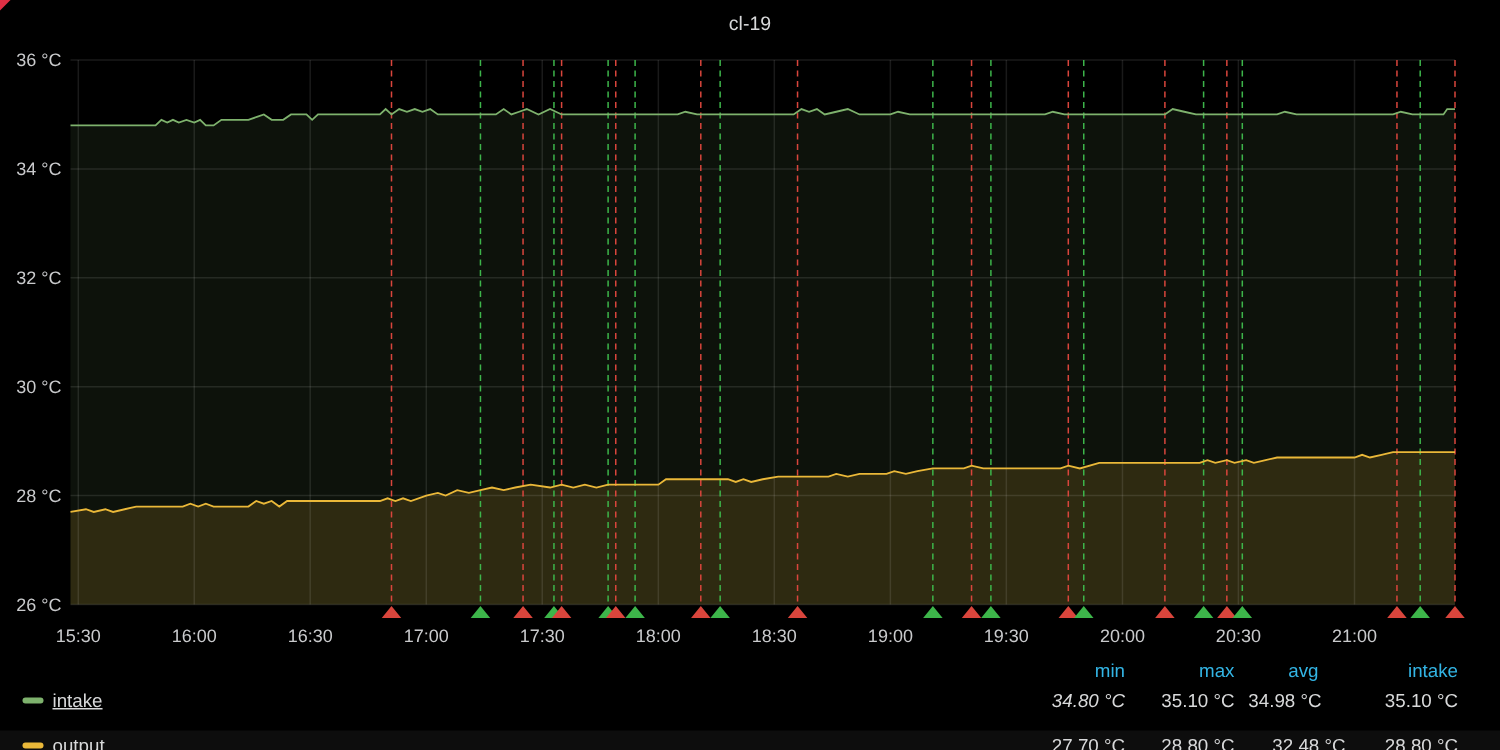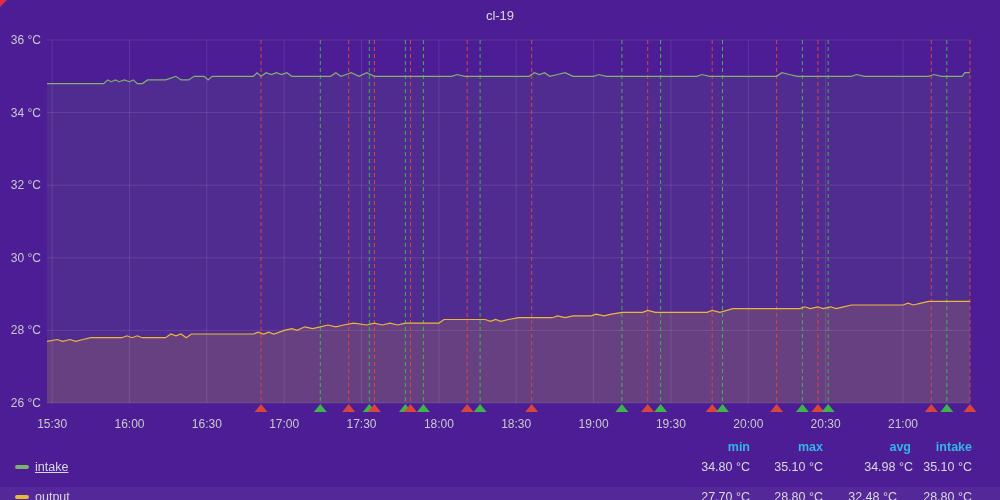--- a/index.html
+++ b/index.html
@@ -1,40 +1,40 @@
 <!DOCTYPE html>
 <html><head>
 <meta charset="utf-8">
 <style>
   html,body{margin:0;padding:0;background:#17181a;}
   .panel{
     position:relative;
     width:1000px;height:500px;
-    background:#4c1d95;
+    background:#000000;
     font-family:"Liberation Sans","DejaVu Sans",sans-serif;
     color:#d8d9da;
     overflow:hidden;
   }
   .corner-flag{
     position:absolute;top:0;left:0;width:0;height:0;
     border-top:7px solid #e02f44;border-right:7px solid transparent;
   }
   .panel-title{
     position:absolute;top:8px;left:0;width:100%;
     text-align:center;font-size:13px;color:#d8d9da;cursor:pointer;
   }
   #chart-svg{position:absolute;top:0;left:0;}
   #chart-svg text{font-family:"Liberation Sans","DejaVu Sans",sans-serif;font-size:12px;fill:#c9cacc;}
   .legend{
     position:absolute;left:0;top:438px;width:1000px;height:62px;
     font-size:12.5px;
   }
   .legend-header-row{position:absolute;top:2px;left:0;width:100%;height:17px;}
   .legend-col-header{
-    position:absolute;color:#33b5e5;font-weight:bold;text-align:right;cursor:pointer;
+    position:absolute;color:#33b5e5;font-weight:normal;text-align:right;cursor:pointer;
   }
   .legend-row{position:absolute;left:0;width:100%;height:20px;line-height:20px;}
   .legend-row.alt{background:rgba(255,255,255,0.05);}
   .series-swatch{
     position:absolute;left:15px;top:8px;width:14px;height:4px;border-radius:2px;cursor:pointer;
   }
   .series-name{position:absolute;left:35px;top:0;color:#d8d9da;cursor:pointer;text-decoration:underline;}
   .stat-val{position:absolute;top:0;text-align:right;color:#d8d9da;}
 </style>
 </head>
@@ -140,29 +140,29 @@
       </g>
       <g fill="none" stroke-width="1.2">
         <polyline points="47.0,83.6 103.7,83.6 107.6,79.9 111.5,81.7 115.3,79.9 119.2,81.7 124.3,79.9 129.5,81.7 133.4,79.9 137.2,83.6 142.4,83.6 147.6,79.9 165.6,79.9 170.8,78.1 175.9,76.3 181.1,79.9 188.8,79.9 194.0,76.3 204.3,76.3 208.1,79.9 212.0,76.3 253.3,76.3 257.1,72.7 261.0,76.3 266.1,72.7 271.3,74.5 276.5,72.7 281.6,74.5 286.8,72.7 291.9,76.3 330.6,76.3 335.8,72.7 340.9,76.3 346.1,74.5 351.2,72.7 359.0,76.3 366.7,72.7 374.4,76.3 451.8,76.3 456.9,74.5 464.7,76.3 529.1,76.3 534.3,72.7 539.4,74.5 544.6,72.7 549.8,76.3 557.5,74.5 565.2,72.7 573.0,76.3 593.6,76.3 598.7,74.5 606.5,76.3 696.7,76.3 701.9,74.5 709.6,76.3 776.6,76.3 781.8,72.7 789.5,74.5 797.3,76.3 851.4,76.3 856.6,74.5 864.3,76.3 928.7,76.3 933.9,74.5 941.6,76.3 962.3,76.3 964.8,72.7 970.0,72.7" stroke="#7eb26d"></polyline>
         <polyline points="47.0,341.3 57.3,339.5 62.5,341.3 70.2,339.5 75.4,341.3 83.1,339.5 90.8,337.7 121.8,337.7 126.9,335.8 132.1,337.7 137.2,335.8 142.4,337.7 165.6,337.7 170.8,334.0 175.9,335.8 181.1,334.0 186.2,337.7 191.4,334.0 201.7,334.0 253.3,334.0 258.4,332.2 263.6,334.0 268.7,332.2 273.9,334.0 284.2,330.4 291.9,328.6 297.1,330.4 304.8,326.8 312.6,328.6 320.3,326.8 328.0,325.0 335.8,326.8 343.5,325.0 353.8,323.1 366.7,325.0 374.4,323.1 382.2,325.0 389.9,323.1 397.6,325.0 405.4,323.1 438.9,323.1 444.0,319.5 485.3,319.5 490.5,321.3 495.6,319.5 500.8,321.3 508.5,319.5 518.8,317.7 552.3,317.7 557.5,315.9 565.2,317.7 573.0,315.9 591.0,315.9 596.2,314.1 603.9,315.9 611.6,314.1 621.9,312.3 642.6,312.3 647.7,310.4 655.5,312.3 707.0,312.3 712.2,310.4 719.9,312.3 732.8,308.6 799.8,308.6 805.0,306.8 810.2,308.6 817.9,306.8 823.0,308.6 830.8,306.8 835.9,308.6 843.7,306.8 851.4,305.0 903.0,305.0 908.1,303.2 913.3,305.0 921.0,303.2 928.7,301.4 970.0,301.4" stroke="#eab839"></polyline>
       </g>
     </svg>
   <div class="legend" id="legend">
       <div class="legend-header-row">
         <div class="legend-col-header" style="right: 250px;">min</div>
         <div class="legend-col-header" style="right: 177px; margin-left: 36px;">max</div>
-        <div class="legend-col-header" style="right: 89px;">avg</div>
+        <div class="legend-col-header" style="right: 121px;">avg</div>
         <div class="legend-col-header" style="right: 28px;">intake</div>
       </div>
       <div class="legend-row" style="top: 19px;">
         <div class="series-swatch" style="background: rgb(126, 178, 109);"></div>
         <div class="series-name">intake</div>
-        <div class="stat-val" style="right: 250px;">34.80 °C</div>
+        <div class="stat-val" style="right: 250px; font-style: italic;">34.80 °C</div>
         <div class="stat-val" style="right: 177px;">35.10 °C</div>
-        <div class="stat-val" style="right: 87px; margin-left: 19px;">34.98 °C</div>
+        <div class="stat-val" style="right: 119px; margin-left: 19px;">34.98 °C</div>
         <div class="stat-val" style="right: 28px;">35.10 °C</div>
       </div>
       <div class="legend-row alt" style="top: 49px;">
         <div class="series-swatch" style="background: rgb(234, 184, 57);"></div>
         <div class="series-name">output</div>
         <div class="stat-val" style="right: 250px;">27.70 °C</div>
         <div class="stat-val" style="right: 177px;">28.80 °C</div>
         <div class="stat-val" style="right: 103px;">32.48 °C</div>
         <div class="stat-val" style="right: 28px;">28.80 °C</div>
       </div>

